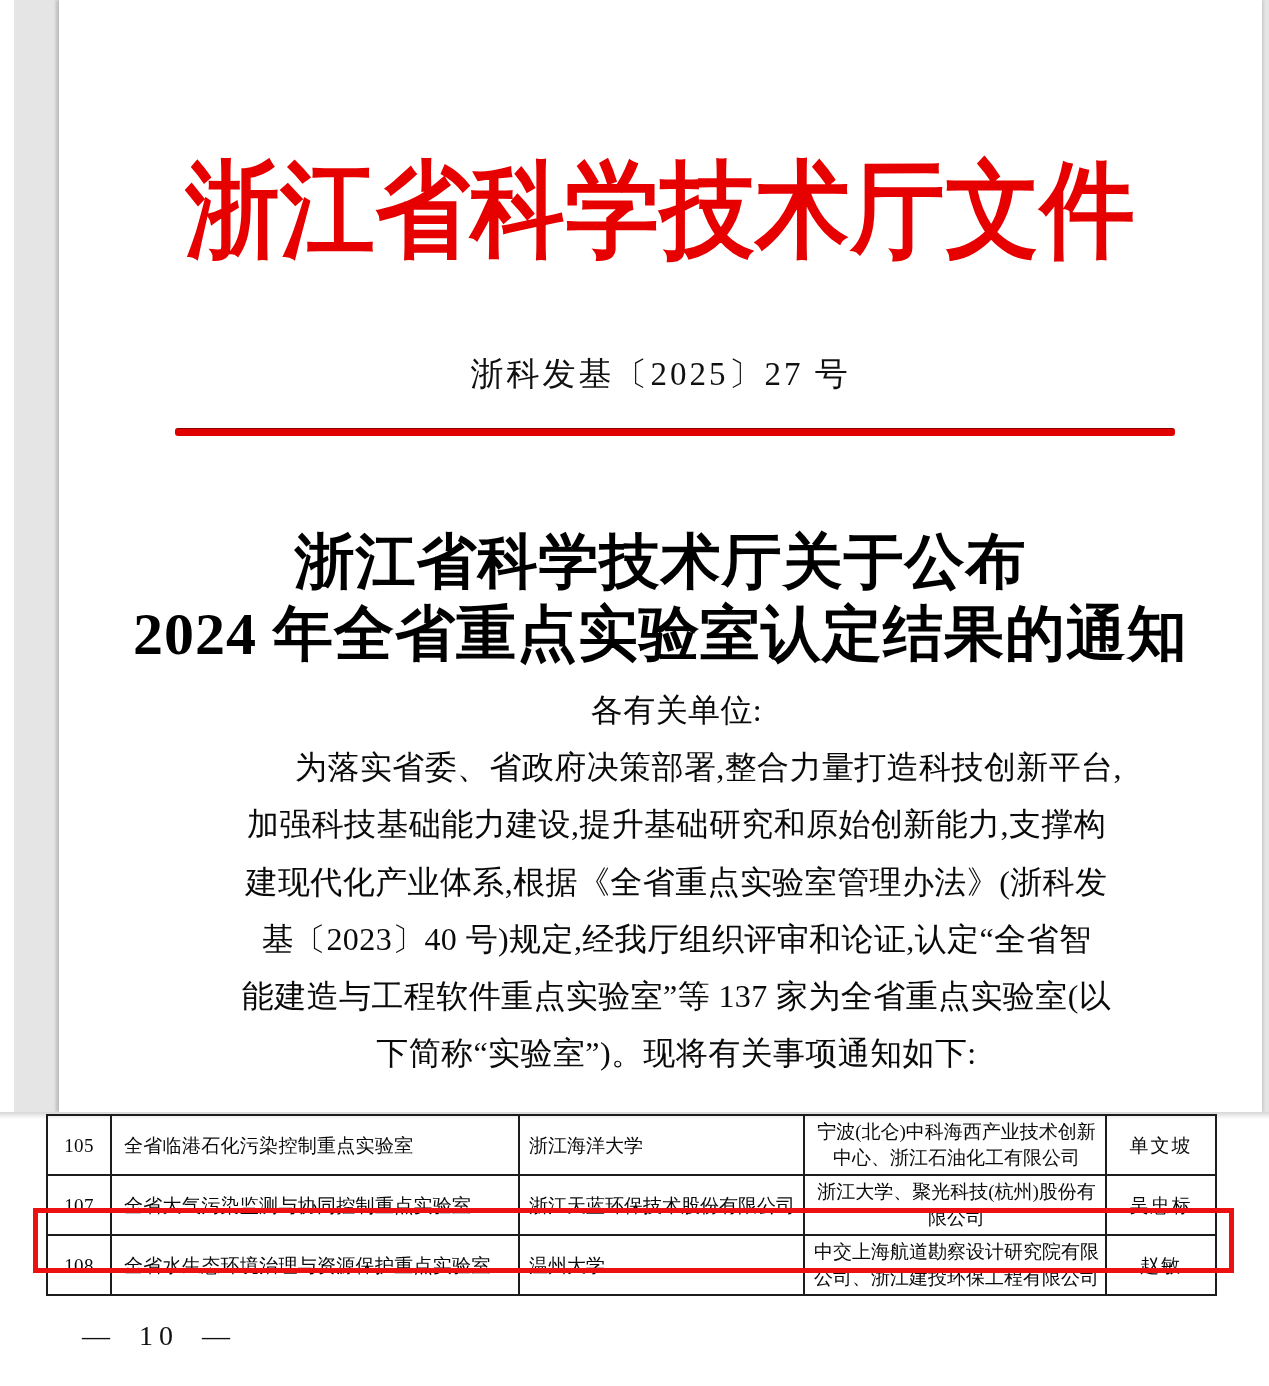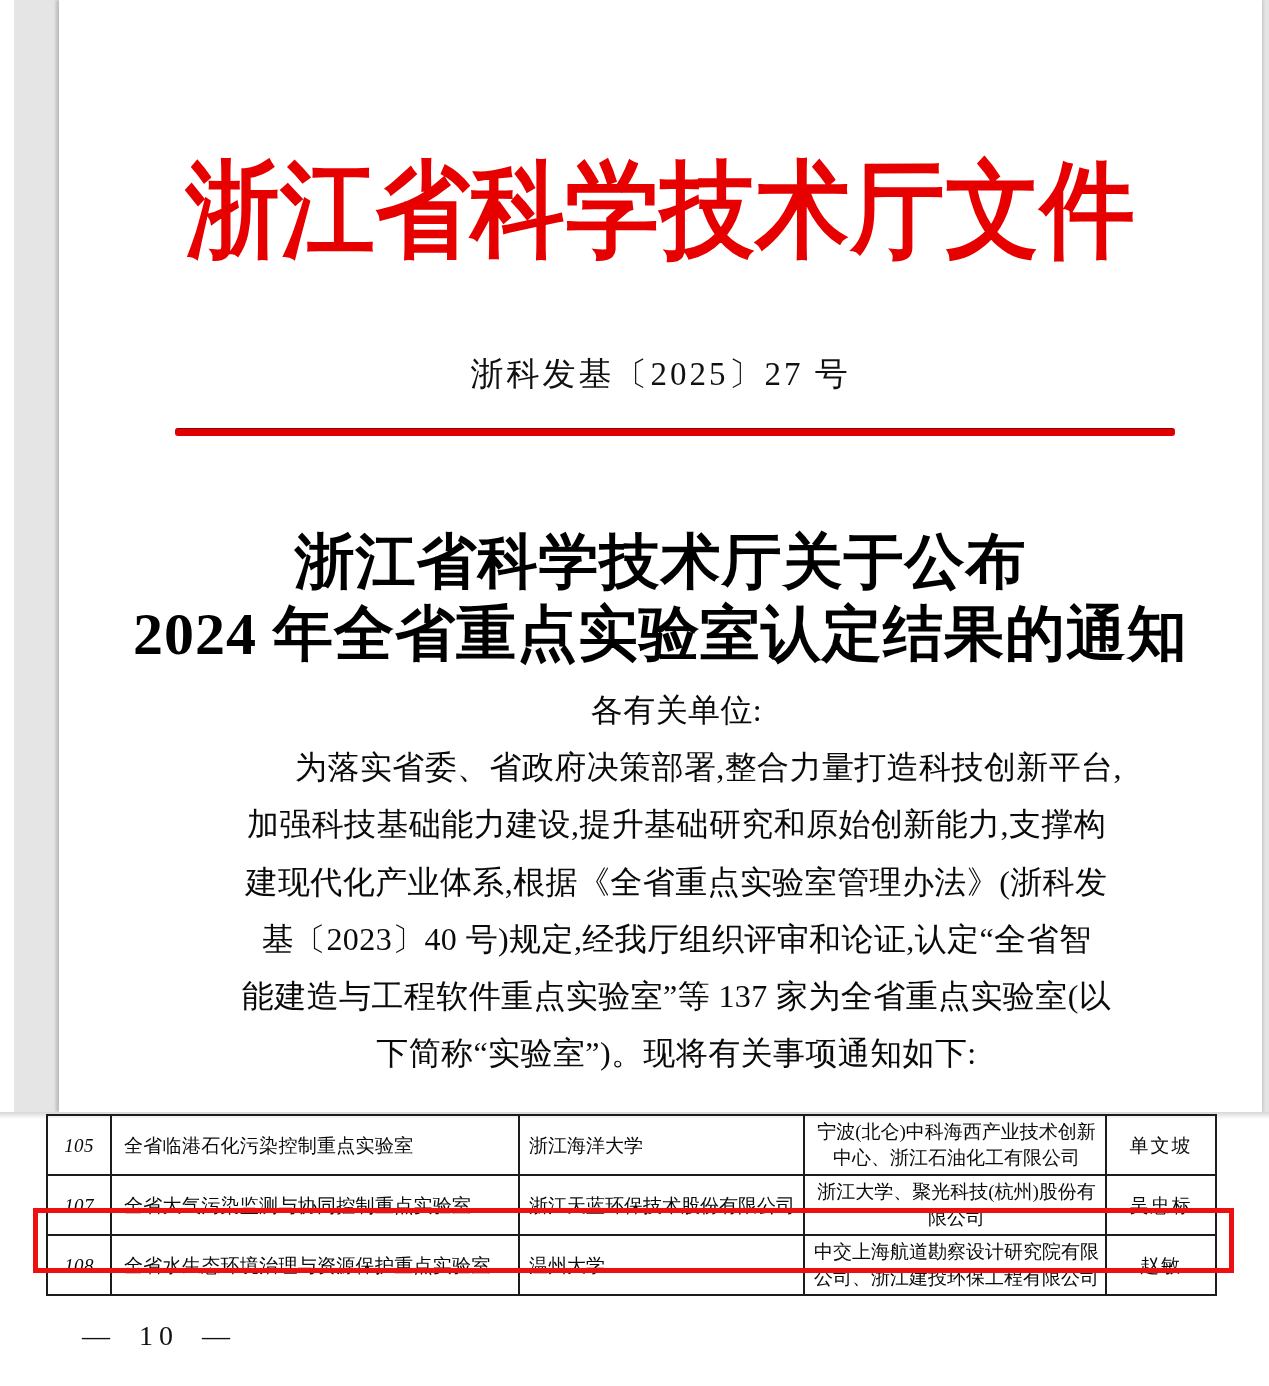--- a/index.html
+++ b/index.html
@@ -104,21 +104,21 @@
     color: #0a0a0a;
   }
   .result-table td {
     border: 2px solid #1c1c1c;
     padding: 3px 6px;
     line-height: 25px;
     vertical-align: middle;
     letter-spacing: 0.3px;
   }
   .result-table tr { height: 50px; }
-  .result-table td.c-no { text-align: center; font-family: "Liberation Serif", serif; font-size: 19px; font-style: italic; }
+  .result-table td.c-no { text-align: center; font-family: "Liberation Serif", serif; font-size: 19px; }
   .result-table td.c-lab { text-align: left; padding-left: 12px; }
   .result-table td.c-org { text-align: left; padding-left: 9px; letter-spacing: 0; }
   .result-table td.c-partners { text-align: center; padding-left: 9px; letter-spacing: 0; line-height: 26px; }
   .result-table td.c-director { text-align: center; letter-spacing: 2px; }
   .highlight-box {
     position: absolute;
     left: 33px; top: 96px;
     width: 1191px; height: 55px;
     border: 5px solid #ec1010;
     pointer-events: none;

